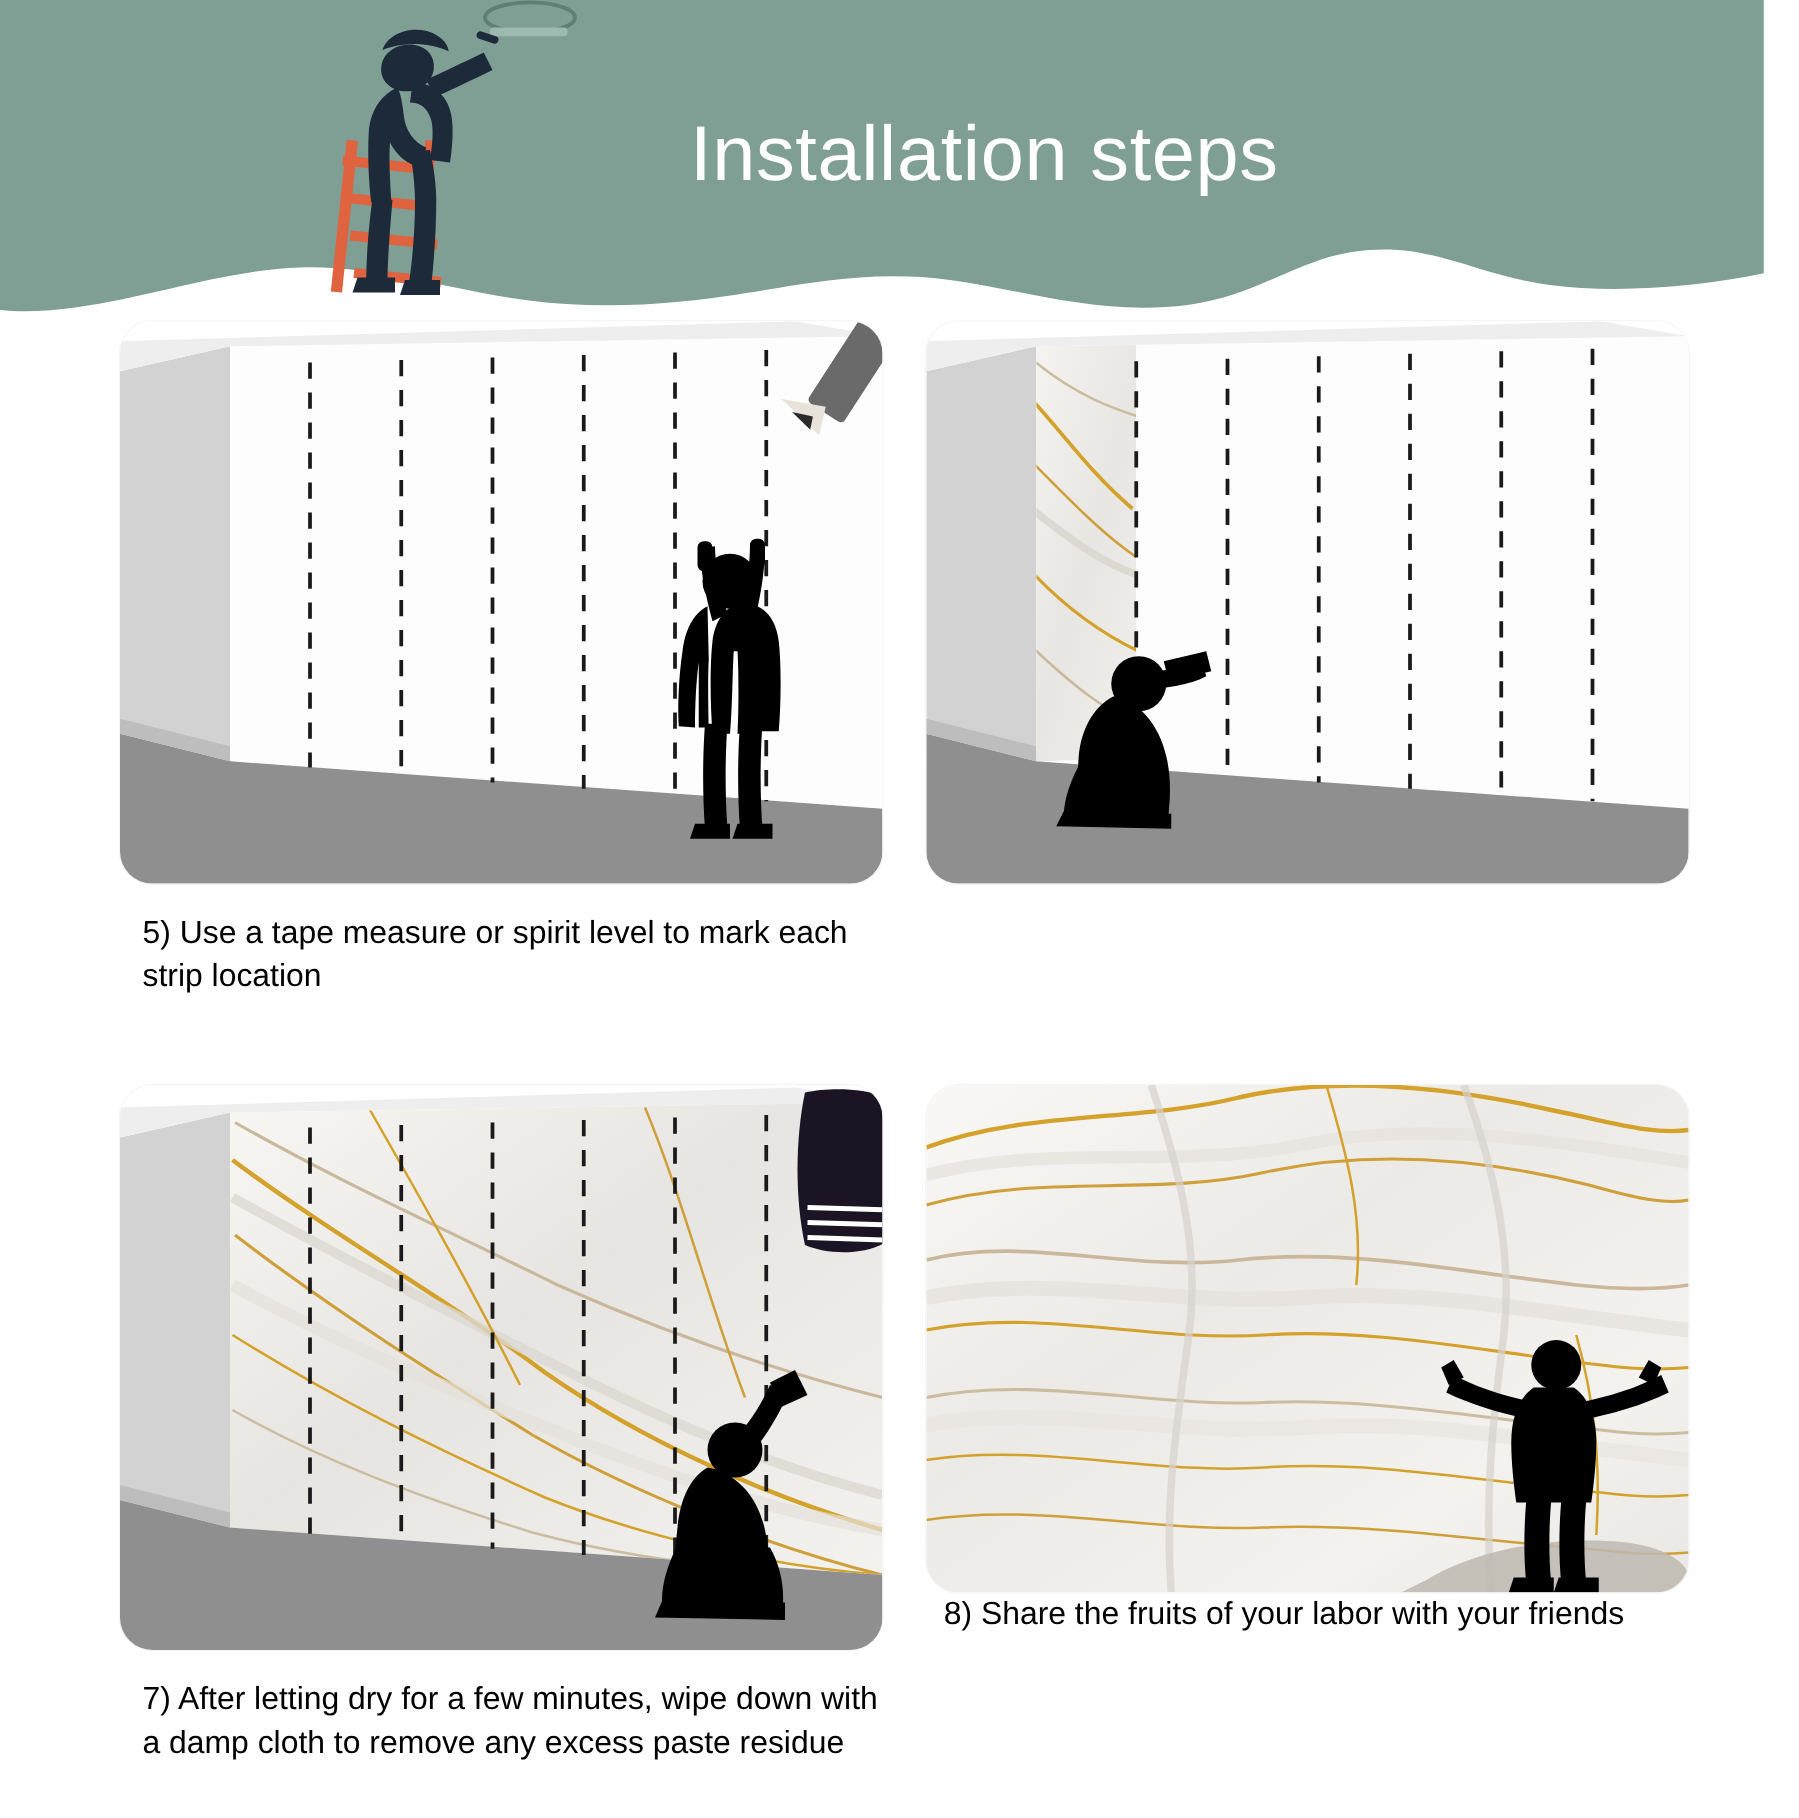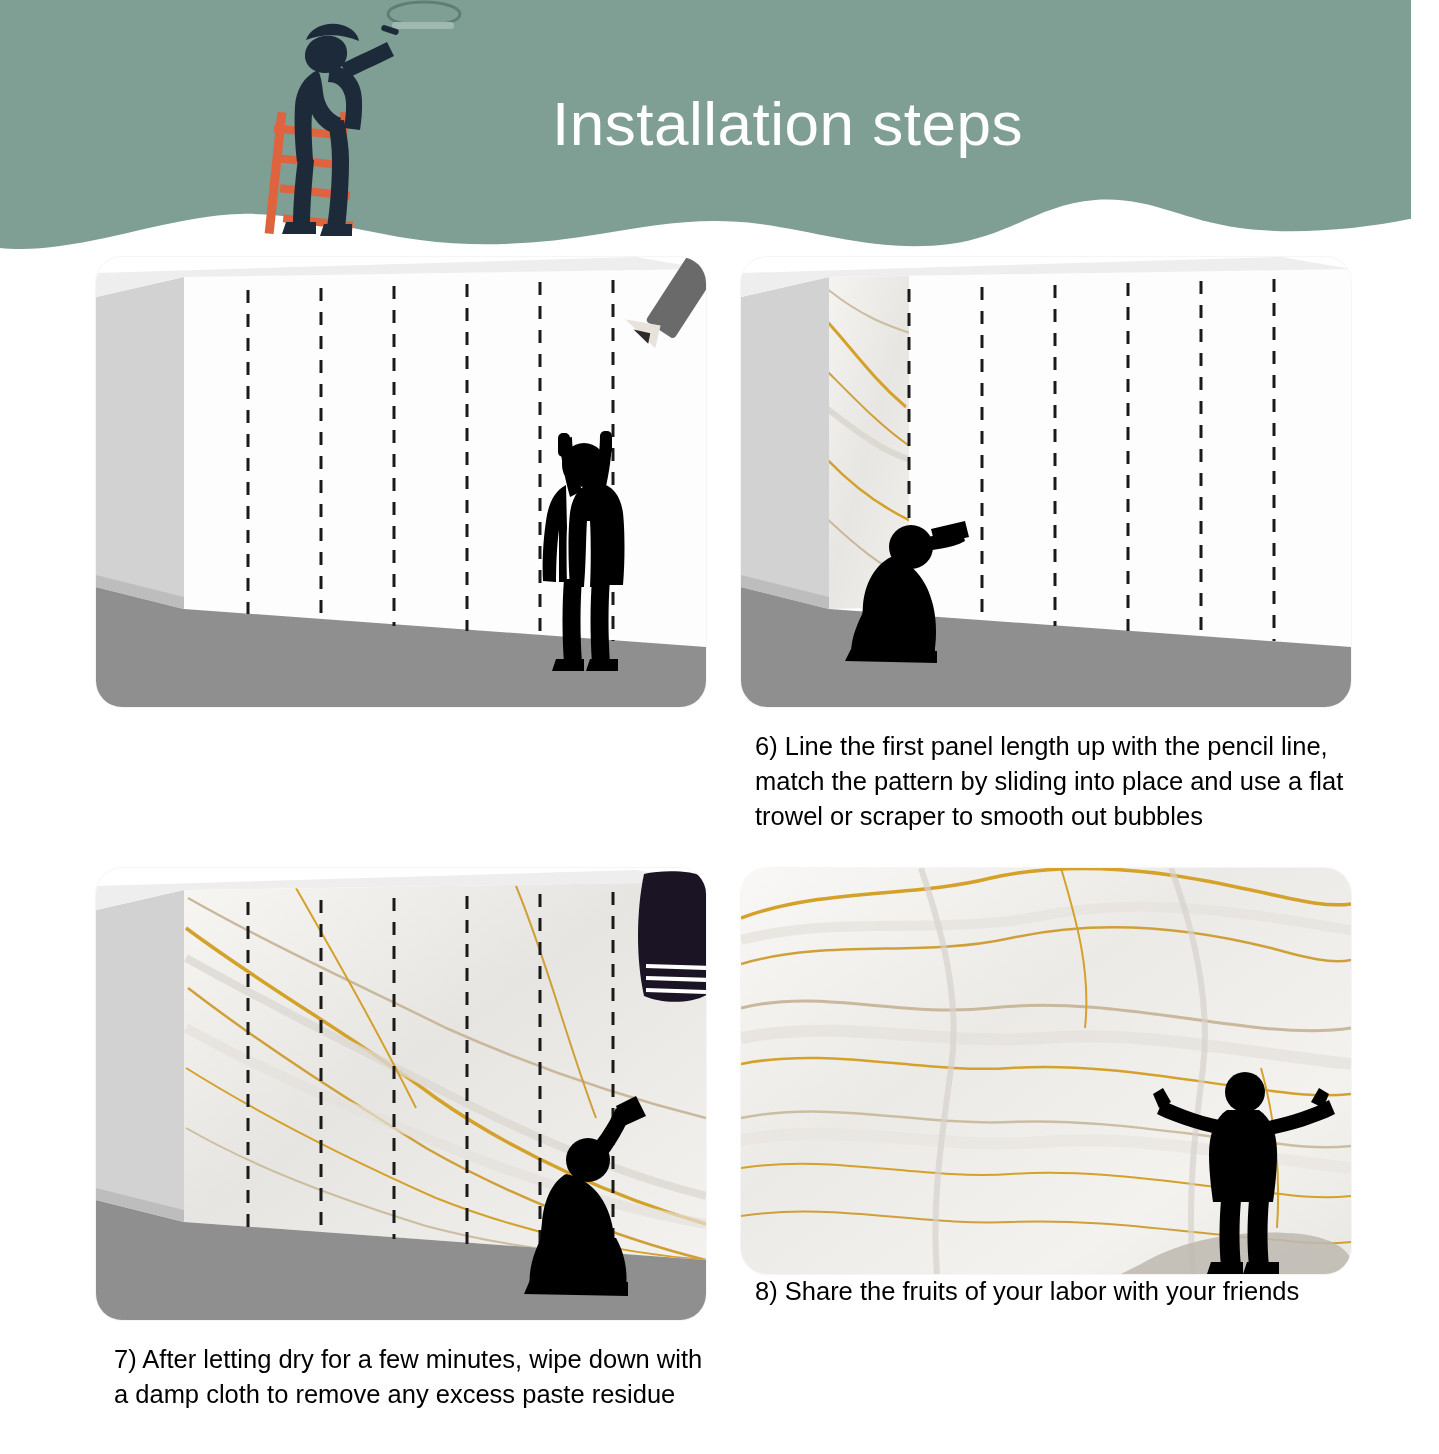--- a/index.html
+++ b/index.html
@@ -112,20 +112,21 @@
           <path d="M508,238 c6,-24 8,-44 8,-58 l-12,-2 c0,14 -2,34 -8,56 Z"></path>
           <rect x="462" y="176" width="12" height="24" rx="5"></rect>
           <rect x="504" y="174" width="12" height="24" rx="5"></rect>
           <path d="M468,322 c-2,26 -2,58 0,84 l18,0 c-2,-26 -2,-58 0,-84 Z"></path>
           <path d="M496,322 c-2,26 -2,58 0,84 l18,0 c-2,-26 -2,-58 0,-84 Z"></path>
           <path d="M460,402 l28,0 l0,12 l-32,0 Z"></path>
           <path d="M494,402 l28,0 l0,12 l-32,0 Z"></path>
         </g>
       </svg>
     </div>
+    <div class="caption" style="margin-top:22px;padding-left:18px;width:600px;">5)  Use a tape measure or spirit level to mark each strip location</div>
   </div>
 
   <div class="cell" style="left:741px;top:7px;width:610px;">
     <div class="panel" style="width:610px;height:450px;">
       <svg class="scene" viewBox="0 0 610 450">
         <defs>
           <linearGradient id="mb6" x1="0" y1="0" x2="1" y2="1">
             <stop offset="0" stop-color="#f7f5f2"></stop>
             <stop offset="0.5" stop-color="#e8e6e2"></stop>
             <stop offset="1" stop-color="#f3f1ee"></stop>
@@ -163,21 +164,20 @@
           <circle cx="170" cy="290" r="22"></circle>
           <path d="M150,300 c-16,8 -26,26 -28,48 c-2,22 0,44 4,56 l66,-2 c4,-16 4,-38 0,-54 c-6,-26 -22,-44 -42,-48 Z"></path>
           <path d="M176,296 c16,-4 34,-4 48,-12 l-4,-14 c-16,8 -34,10 -48,12 Z"></path>
           <path d="M190,272 l34,-8 l4,16 l-34,8 Z"></path>
           <path d="M124,352 c-8,14 -14,30 -14,44 l84,2 c0,-16 -4,-32 -10,-44 Z"></path>
           <path d="M110,392 l86,2 l0,12 l-92,-2 Z"></path>
           <path d="M152,310 c-10,14 -16,34 -16,52 l20,2 c0,-18 4,-36 12,-48 Z"></path>
         </g>
       </svg>
     </div>
-    <div class="caption" style="margin-top:22px;padding-left:14px;width:608px;">6)  Line the first panel length up with the pencil line, match the pattern by sliding into place and use a flat trowel or scraper to smooth out bubbles</div>
   </div>
 
   <div class="cell" style="left:96px;top:618px;width:610px;">
     <div class="panel" style="width:610px;height:452px;">
       <svg class="scene" viewBox="0 0 610 452">
         <defs>
           <linearGradient id="mb7" x1="0" y1="0" x2="1" y2="1">
             <stop offset="0" stop-color="#f8f6f3"></stop>
             <stop offset="0.45" stop-color="#e7e5e1"></stop>
             <stop offset="1" stop-color="#f4f2ef"></stop>

